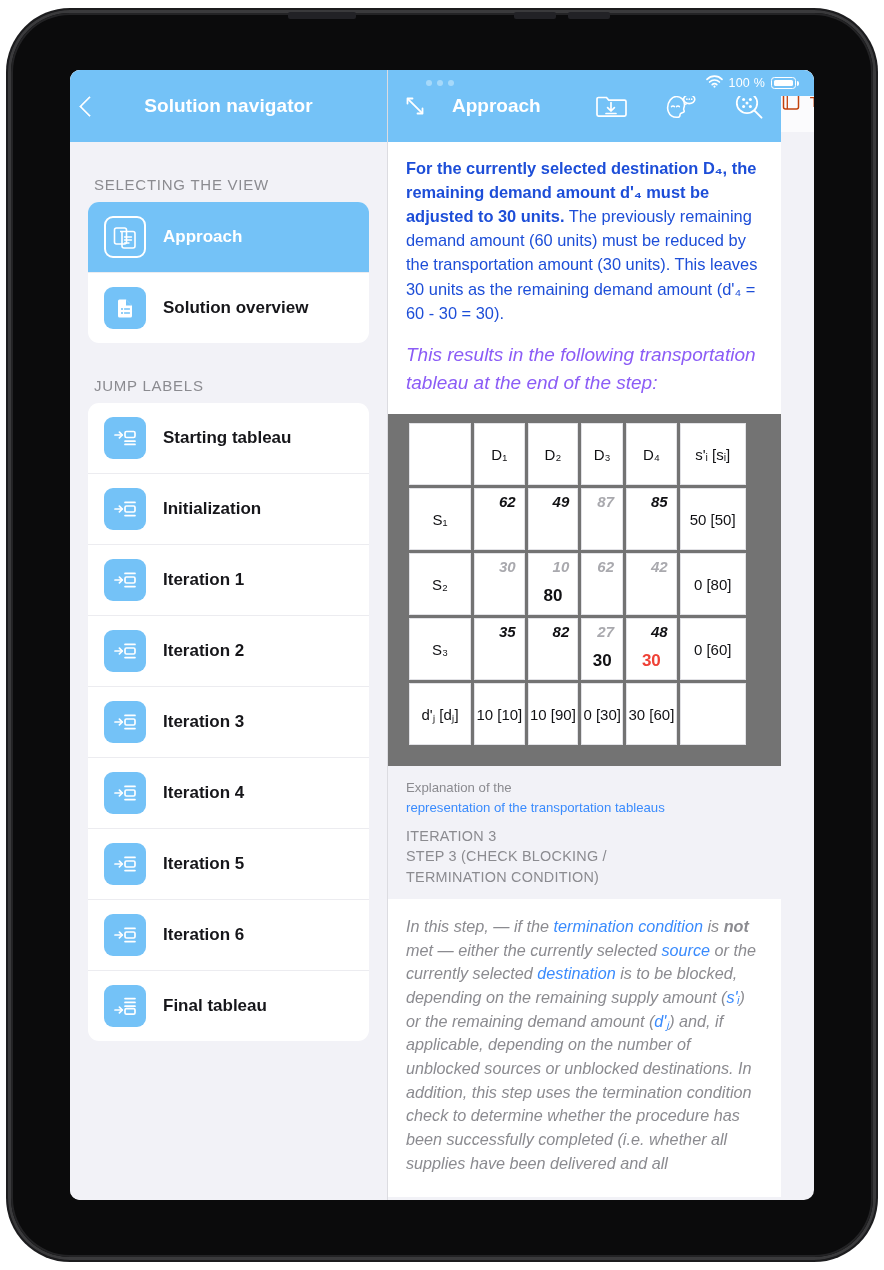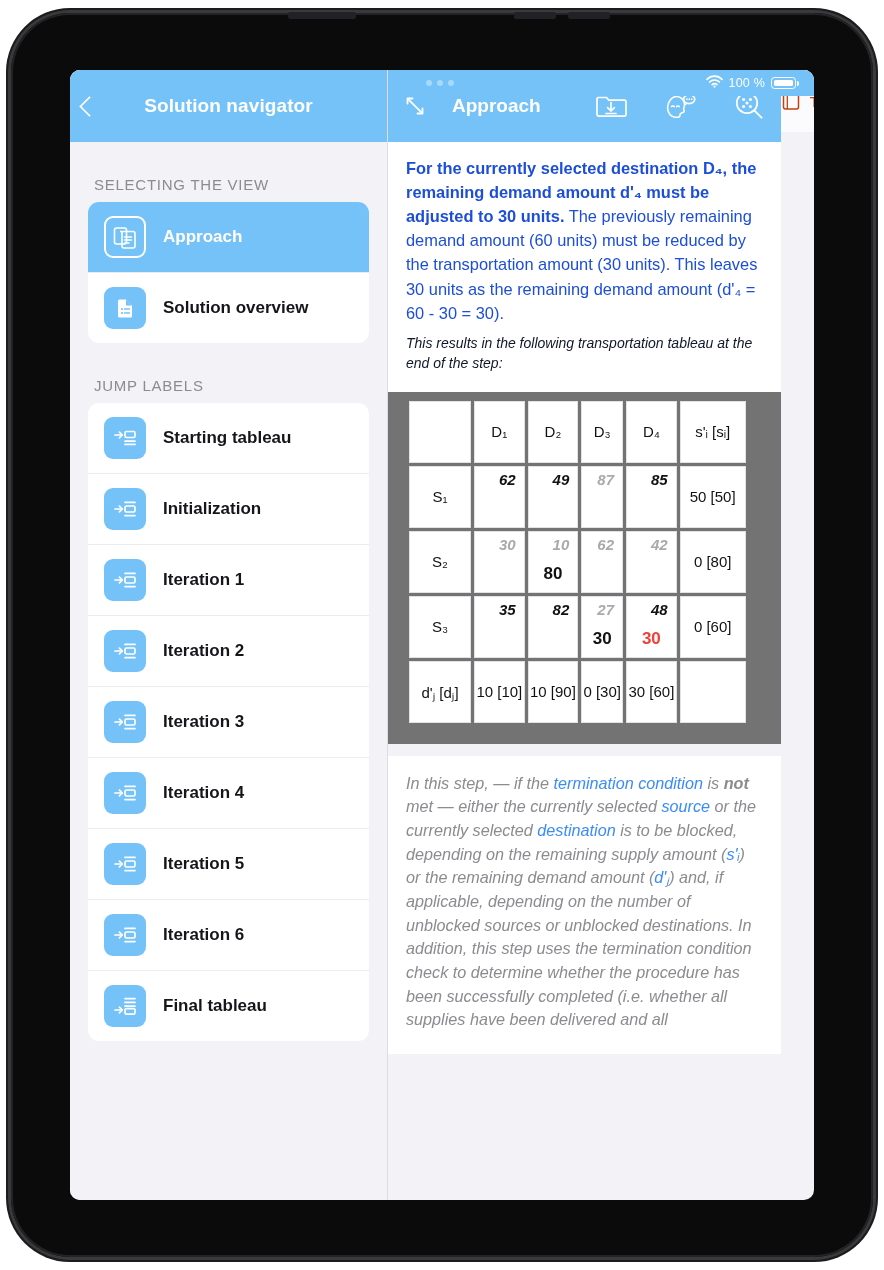--- a/index.html
+++ b/index.html
@@ -118,21 +118,21 @@
   .nav-icon { cursor: pointer; display: flex; align-items: center; justify-content: center; }
   #expand-icon { margin-right: 4px; }
   #right-nav-spacer { flex: 1; }
 
   #right-scroll { flex: 1; overflow: hidden; position: relative; }
   #content { padding: 0 0 0 0; }
 
   .para-card { background: #fff; padding: 14px 18px 18px 18px; }
   .body-text { font-size: 16.4px; line-height: 1.47; color: #1d4ed8; }
   .body-text b { font-weight: 700; }
-  .italic-note { font-size: 14px; line-height: 1.46; color: #0f172a; font-style: italic; margin-top: 8px; }
+  .italic-note { font-size: 19px; line-height: 1.46; color: #8b5cf6; font-style: italic; margin-top: 16px; }
 
   
   #tableau-wrap { background: #737373; padding: 6px 32px 18px 18px; }
   table#tableau { border-collapse: separate; border-spacing: 3px; width: 100%; }
   table#tableau td {
     border: 1px solid #e2e2e6; background: #fff;
     height: 62px; position: relative; text-align: center; vertical-align: middle;
     font-size: 15px; color: #111114;
   }
   td.hdr { font-size: 16px; }
@@ -511,20 +511,29 @@
                 <td class="demand">10 [10]</td>
                 <td class="demand">10 [90]</td>
                 <td class="demand pink">0 [30]</td>
                 <td class="demand red">30 [60]</td>
                 <td></td>
               </tr>
             </tbody>
               </table>
           </div>
 
+          <div id="explanation">
+            <div class="expl-line">Explanation of the</div>
+            <div class="expl-link">representation of the transportation tableaus</div>
+            <div class="step-head">
+              <div>ITERATION 3</div>
+              <div>STEP 3 (CHECK BLOCKING /</div>
+              <div>TERMINATION CONDITION)</div>
+            </div>
+          </div>
 
           <div id="step-desc-card">
             <div class="step-desc"><span>In this step, — if the </span><span class="lk">termination condition</span><span> is </span><span class="bd">not</span><span> met — either the currently selected </span><span class="lk">source</span><span> or the currently selected </span><span class="lk">destination</span><span> is to be blocked, depending on the remaining supply amount (</span><span class="lk">s'ᵢ</span><span>) or the remaining demand amount (</span><span class="lk">d'ⱼ</span><span>) and, if applicable, depending on the number of unblocked sources or unblocked destinations. In addition, this step uses the termination condition check to determine whether the procedure has been successfully completed (i.e. whether all supplies have been delivered and all</span></div>
           </div>
 
         </div>
       </div>
     </div>
   </div>
 

